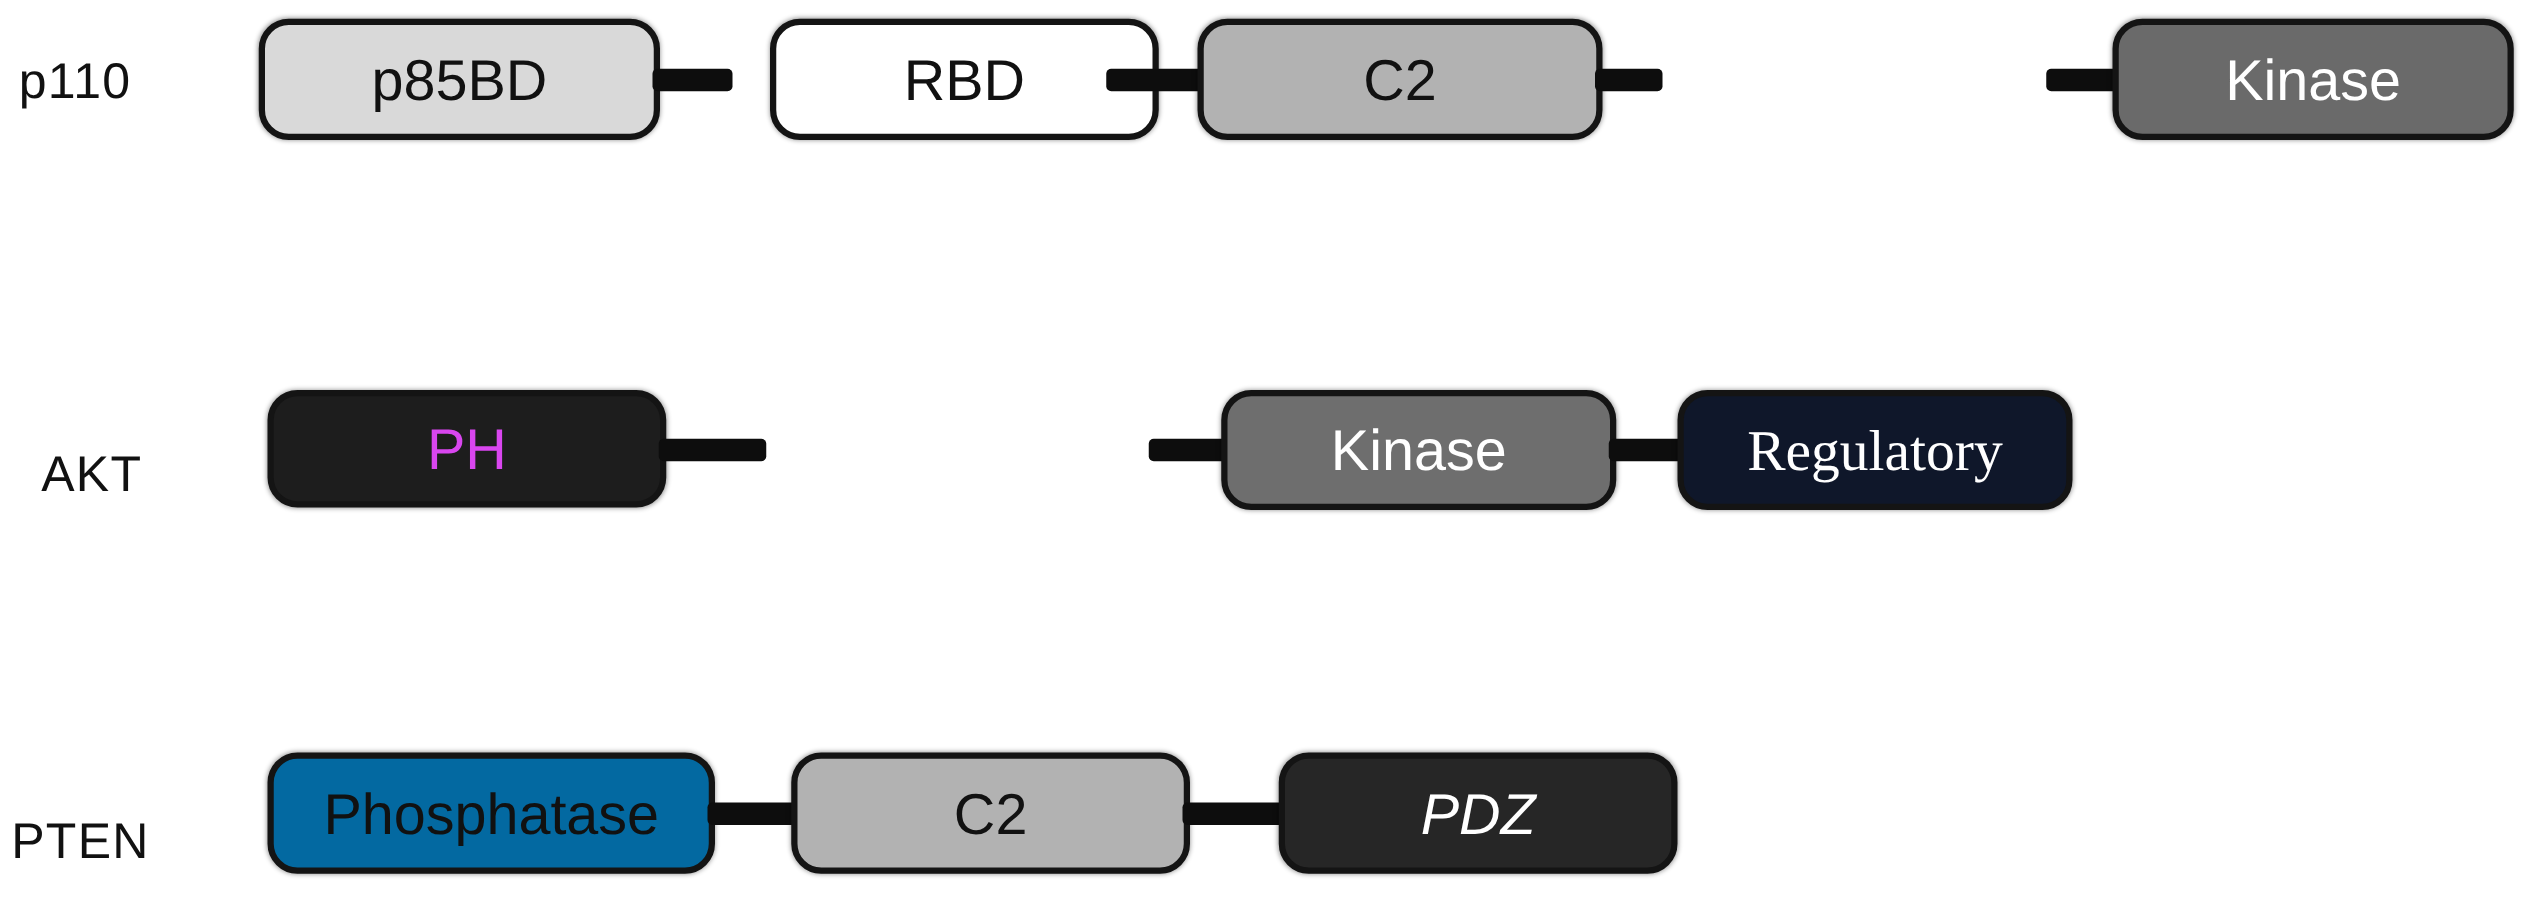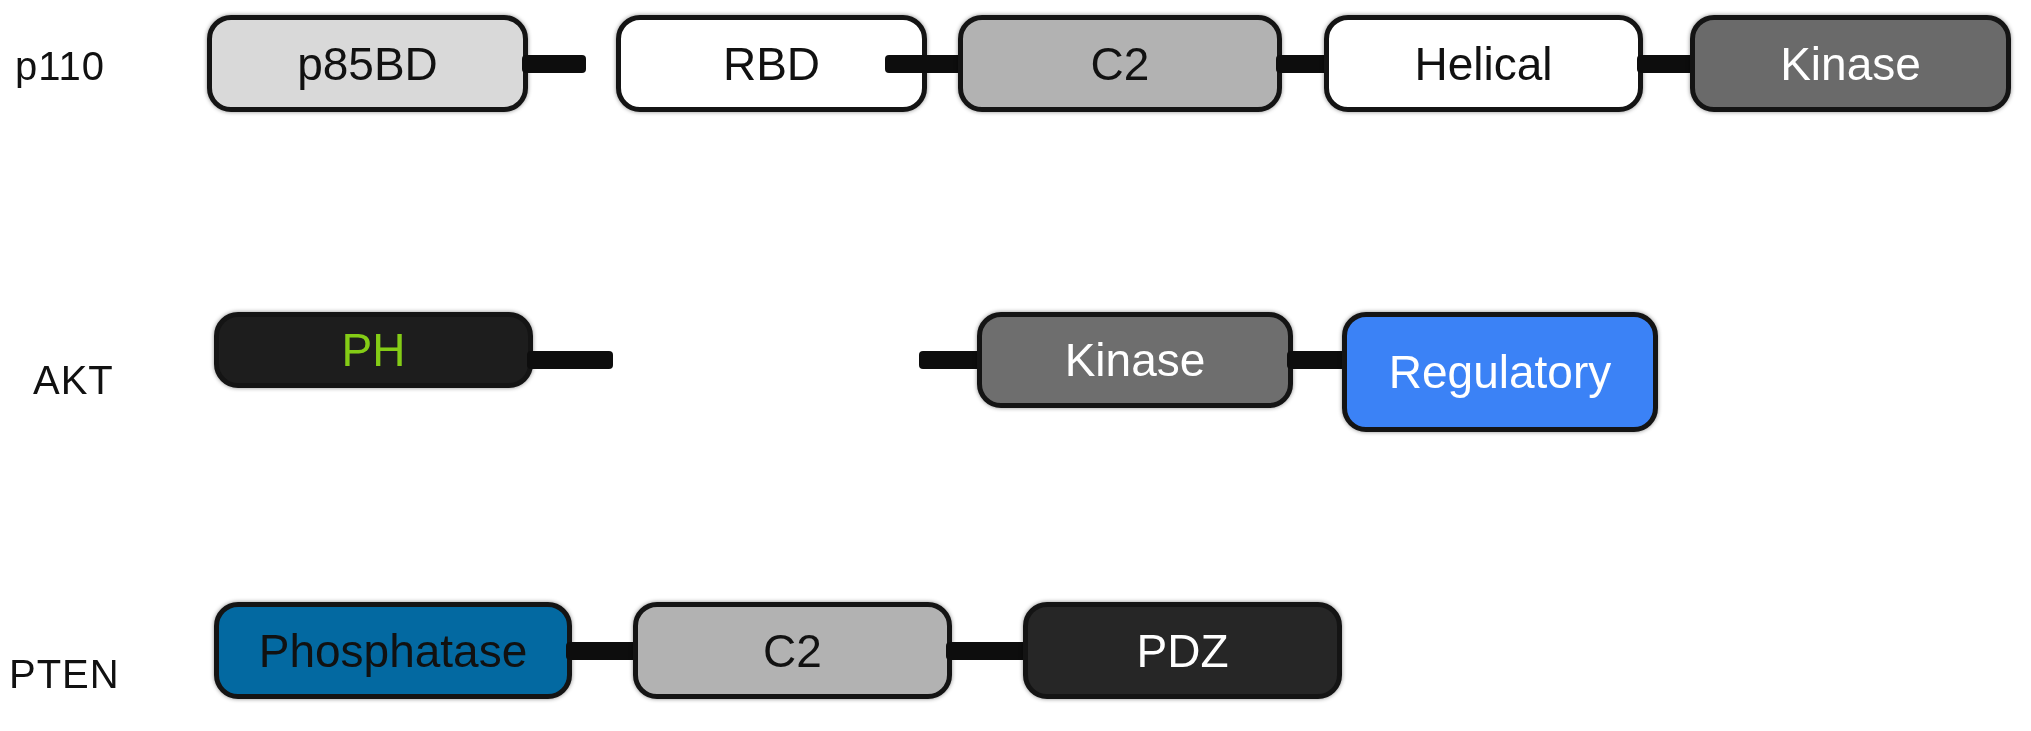--- a/index.html
+++ b/index.html
@@ -45,29 +45,28 @@
 <body>
 
 <div class="canvas" style="background: rgb(255, 255, 255);">
     <div class="row-label" style="left: 15px; top: 66px;">p110</div>
     <div class="domain-box" style="left: 207px; top: 15px; width: 321px; height: 97px; background: rgb(217, 217, 217); color: rgb(17, 17, 17); border-color: rgb(20, 20, 20);">p85BD</div>
     <div class="linker" style="left: 522px; width: 64px; height: 18px; top: 54.5px; background: rgb(13, 13, 13);"></div>
     <div class="domain-box" style="left: 616px; top: 15px; width: 311px; height: 97px; background: rgb(255, 255, 255); color: rgb(17, 17, 17); border-color: rgb(20, 20, 20);">RBD</div>
     <div class="linker" style="left: 885px; width: 79px; height: 18px; top: 54.5px; background: rgb(13, 13, 13);"></div>
     <div class="domain-box" style="left: 958px; top: 15px; width: 324px; height: 97px; background: rgb(178, 178, 178); color: rgb(17, 17, 17); border-color: rgb(20, 20, 20);">C2</div>
     <div class="linker" style="left: 1276px; width: 54px; height: 18px; top: 54.5px; background: rgb(13, 13, 13);"></div>
-    <div class="domain-box" style="left: 1324px; top: 15px; width: 319px; height: 97px; background: rgb(255, 255, 255); color: rgb(17, 17, 17); border-color: rgb(20, 20, 20);">Helical</div>
     <div class="linker" style="left: 1637px; width: 59px; height: 18px; top: 54.5px; background: rgb(13, 13, 13);"></div>
     <div class="domain-box" style="left: 1690px; top: 15px; width: 321px; height: 97px; background: rgb(106, 106, 106); color: rgb(255, 255, 255); border-color: rgb(20, 20, 20);">Kinase</div>
     <div class="row-label" style="left: 33px; top: 380px;">AKT</div>
-    <div class="domain-box" style="left: 214px; top: 312px; width: 319px; height: 76px; background: rgb(29, 29, 29); color: #84cc16; border-color: rgb(20, 20, 20);">PH</div>
+    <div class="domain-box" style="left: 214px; top: 312px; width: 319px; height: 94px; background: rgb(29, 29, 29); color: #d946ef; border-color: rgb(20, 20, 20);">PH</div>
     <div class="linker" style="left: 527px; width: 86px; height: 18px; top: 351px; background: rgb(13, 13, 13);"></div>
     <div class="linker" style="left: 919px; width: 64px; height: 18px; top: 351px; background: rgb(13, 13, 13);"></div>
     <div class="domain-box" style="left: 977px; top: 312px; width: 316px; height: 96px; background: rgb(110, 110, 110); color: rgb(255, 255, 255); border-color: rgb(20, 20, 20);">Kinase</div>
     <div class="linker" style="left: 1287px; width: 61px; height: 18px; top: 351px; background: rgb(13, 13, 13);"></div>
-    <div class="domain-box" style="left: 1342px; top: 312px; width: 316px; height: 120px; background: #3b82f6; color: rgb(255, 255, 255); border-color: rgb(20, 20, 20);">Regulatory</div>
+    <div class="domain-box" style="left: 1342px; top: 312px; width: 316px; height: 96px; background: #0f172a; color: rgb(255, 255, 255); border-color: rgb(20, 20, 20); font-family: Liberation Serif, serif;">Regulatory</div>
     <div class="row-label" style="left: 9px; top: 674px;">PTEN</div>
     <div class="domain-box" style="left: 214px; top: 602px; width: 358px; height: 97px; background: #0369a1; color: rgb(17, 17, 17); border-color: rgb(20, 20, 20);">Phosphatase</div>
     <div class="linker" style="left: 566px; width: 73px; height: 18px; top: 641.5px; background: rgb(13, 13, 13);"></div>
     <div class="domain-box" style="left: 633px; top: 602px; width: 319px; height: 97px; background: rgb(178, 178, 178); color: rgb(17, 17, 17); border-color: rgb(20, 20, 20);">C2</div>
     <div class="linker" style="left: 946px; width: 83px; height: 18px; top: 641.5px; background: rgb(13, 13, 13);"></div>
-    <div class="domain-box" style="left: 1023px; top: 602px; width: 319px; height: 97px; background: rgb(38, 38, 38); color: rgb(255, 255, 255); border-color: rgb(20, 20, 20);">PDZ</div>
+    <div class="domain-box" style="left: 1023px; top: 602px; width: 319px; height: 97px; background: rgb(38, 38, 38); color: rgb(255, 255, 255); border-color: rgb(20, 20, 20); font-style: italic;">PDZ</div>
   </div>
 
 </body></html>

